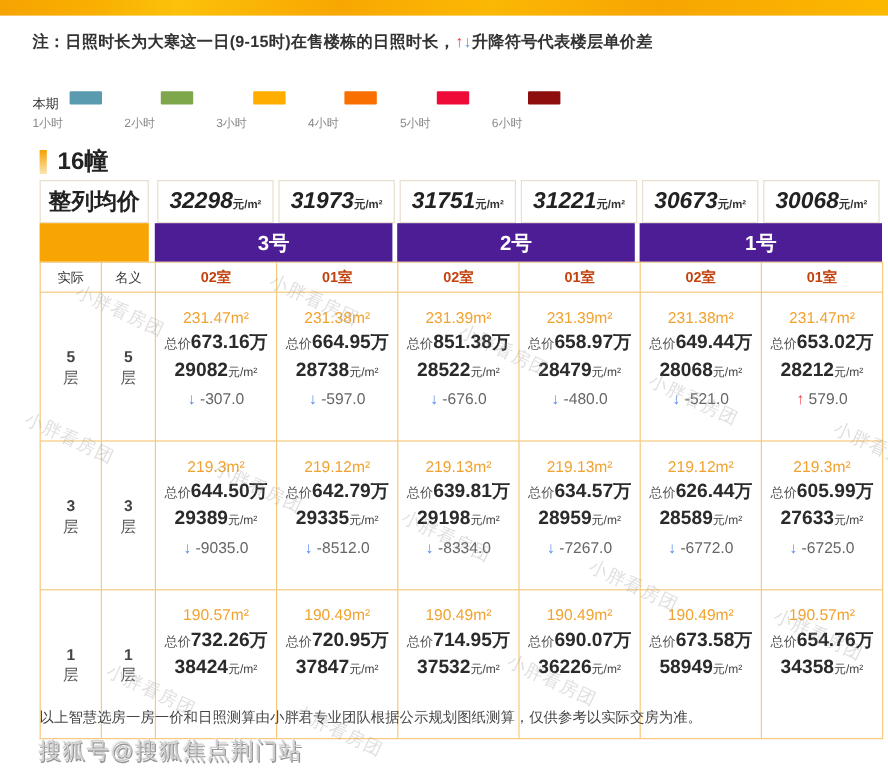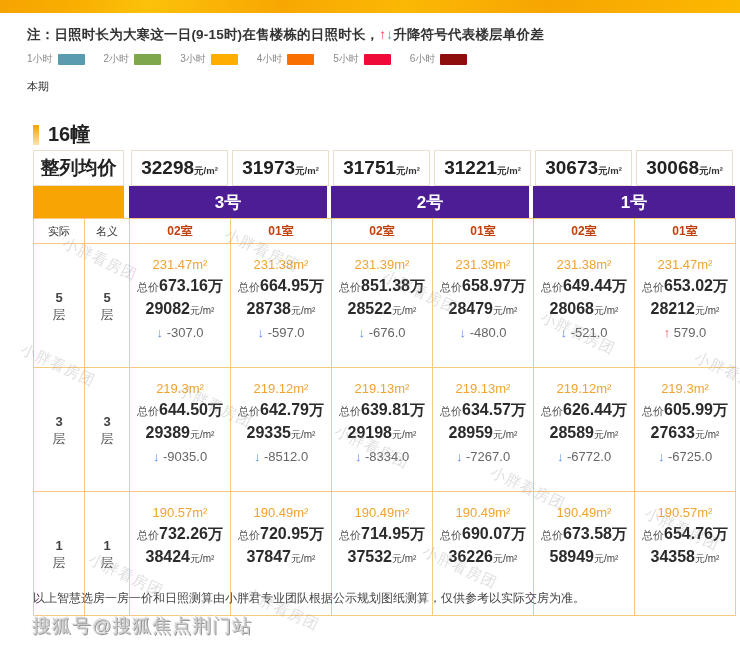--- a/index.html
+++ b/index.html
@@ -7,33 +7,33 @@
     width:740px;height:650px;position:relative;overflow:hidden;background:#ffffff;
     font-family:"Liberation Sans","DejaVu Sans",sans-serif;
   }
   .banner{position:absolute;top:0;left:0;width:740px;height:13px;
     background:linear-gradient(105deg,#f6a302 0%,#f9ae00 10%,#fcc10a 20%,#f8a702 38%,#fbb804 55%,#f7a502 74%,#fcb900 100%);}
   .note{position:absolute;top:26px;left:27px;font-size:13.5px;font-weight:bold;color:#333;letter-spacing:.2px;}
   .note .up{color:#f0414d;}
   .note .down{color:#5a8dee;}
   .legend{position:absolute;top:52px;left:27px;display:flex;gap:19px;align-items:center;}
   .legend-item{display:flex;align-items:center;gap:5px;}
-  .legend-label{font-size:10px;color:#8a8a8a;}
+  .legend-label{font-size:10px;color:#8a8a8a;margin-top:44px;}
   .legend-swatch{width:27px;height:11px;display:inline-block;border-radius:1px;}
   .period{position:absolute;top:79px;left:27px;font-size:11px;color:#333;}
   .heading{position:absolute;top:121px;left:33px;display:flex;align-items:center;gap:9px;}
   .heading-bar{width:6px;height:20px;background:linear-gradient(#f5a201,#fbe4b2);}
   .heading-text{font-size:20px;font-weight:bold;color:#222;}
   .table-wrap{position:absolute;top:150px;left:33px;width:702px;}
   .avg-row{display:flex;height:36px;}
   .avg-label{box-sizing:border-box;width:91px;margin-right:5px;border:1px solid #e8dfcc;
     display:flex;align-items:center;justify-content:center;font-size:19px;font-weight:bold;color:#222;}
   .avg-cell{box-sizing:border-box;width:97px;margin:0 2px;border:1px solid #e8dfcc;
     text-align:center;line-height:33px;white-space:nowrap;}
-  .avg-num{font-size:19px;font-weight:bold;color:#222;}
+  .avg-num{font-size:19px;font-weight:bold;color:#222;font-style:italic;}
   .avg-unit{font-size:9.5px;font-weight:bold;color:#333;}
   .band-row{display:flex;height:32px;}
   .band-blank{width:91px;margin-right:5px;background:#f8a402;}
   .band-sec{background:#4c1d95;color:#fff;font-size:17px;font-weight:bold;
     display:flex;align-items:center;justify-content:center;}
   .band-sec.s0,.band-sec.s1{width:198px;margin-right:4px;}
   .band-sec.s2{width:202px;}
   table.grid{border-collapse:collapse;width:702px;table-layout:fixed;border-radius:13px;}
   .grid th,.grid td{border:1px solid #f6c97f;padding:0;}
   .grid th{height:24px;font-size:11px;color:#333;font-weight:normal;background:#fff;}

